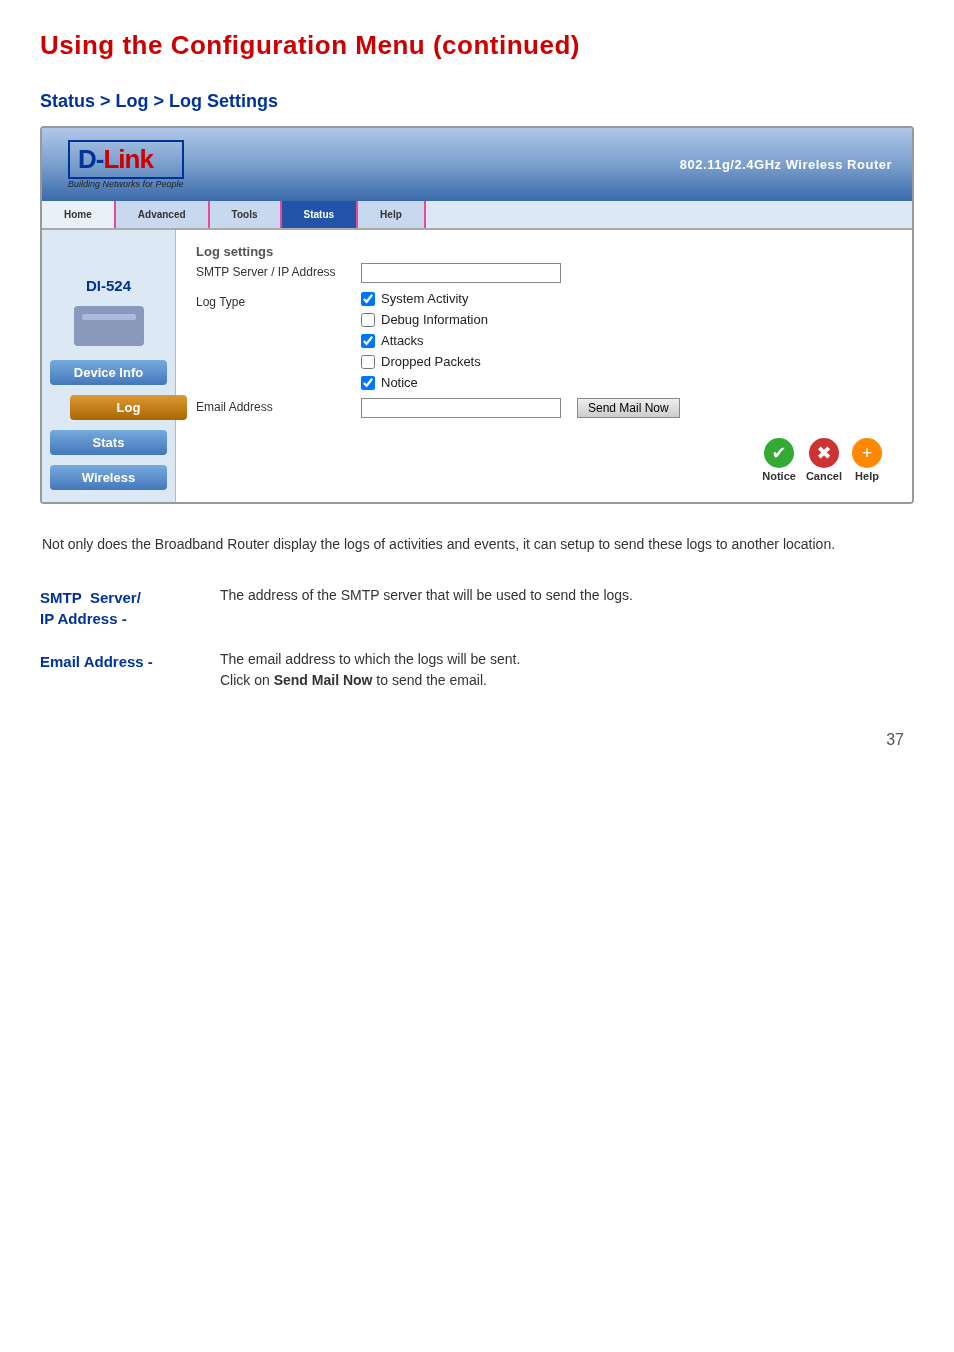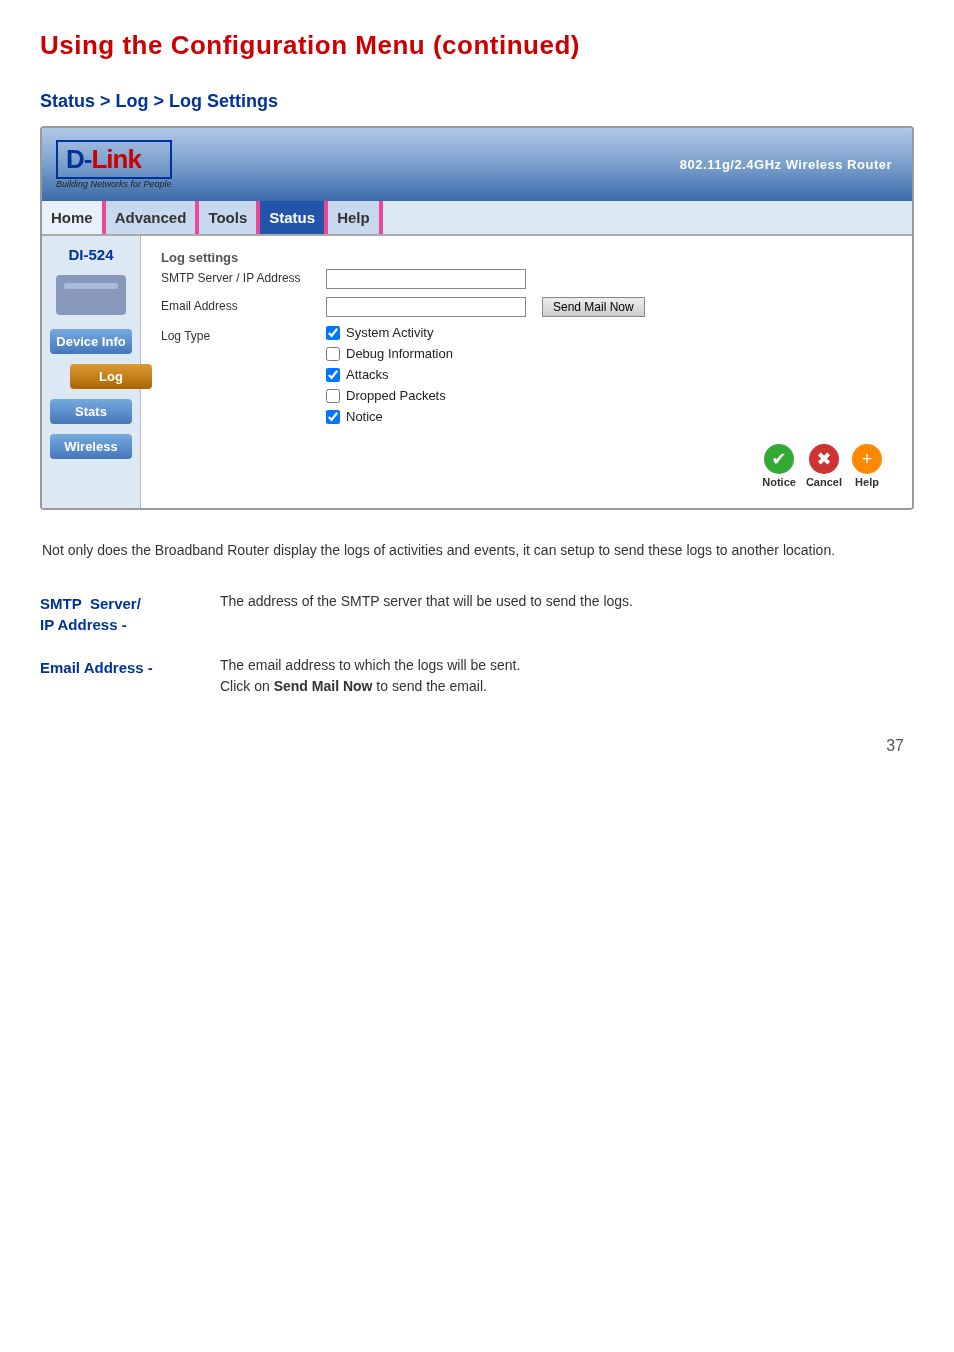--- a/index.html
+++ b/index.html
@@ -41,20 +41,21 @@
       background: linear-gradient(to bottom, #b0c8e8 0%, #7a9fcc 50%, #3a6aaa 100%);
       display: flex;
       align-items: center;
       justify-content: space-between;
       padding: 12px 20px 12px 14px;
     }
 
     .dlink-logo {
       display: flex;
       flex-direction: column;
+      margin-left: 12px;
     }
     .dlink-logo .logo-text {
       font-size: 26px;
       font-weight: 900;
       font-family: 'Arial Black', Arial, sans-serif;
       color: #003399;
       letter-spacing: -1px;
     }
     .dlink-logo .logo-text .d-part { color: #003399; }
     .dlink-logo .logo-text .hyphen { color: #003399; }
@@ -86,52 +87,53 @@
       letter-spacing: 0.5px;
     }
 
     
     .nav-tabs {
       display: flex;
       background: #dde8f5;
       border-bottom: 2px solid #aaa;
     }
     .nav-tab {
-      padding: 8px 9px;
-      font-size: 15px;
+      padding: 8px 22px;
+      font-size: 10px;
       font-weight: bold;
       color: #333;
       cursor: pointer;
-      border-right: 4px solid #ec4899;
+      border-right: 2px solid #ec4899;
       background: #c8d8ee;
     }
     .nav-tab:first-child {
       background: #e8f0fa;
     }
     .nav-tab.status-tab {
       background: #2255aa;
       color: #fff;
     }
 
     
     .router-content {
       display: flex;
       background: #fff;
     }
 
     
     .sidebar {
-      width: 99px;
+      width: 134px;
       background: #dde8f5;
       border-right: 1px solid #bbb;
       padding: 10px 8px;
       display: flex;
       flex-direction: column;
       align-items: center;
       gap: 8px;
+      justify-content: flex-end;
     }
 
     .model-label {
       font-size: 15px;
       font-weight: bold;
       color: #003399;
       margin-bottom: 4px;
       text-align: center;
     }
 
@@ -384,26 +386,20 @@
 
     <div class="main-area">
       <div class="log-settings-title">Log settings</div>
 
       <div class="form-row">
         <div class="form-label">SMTP Server / IP Address</div>
         <input class="form-input" type="text" value="" style="">
       </div>
 
       <div class="form-row">
-        <div class="form-label">Email Address</div>
-        <input class="form-input" type="text" value="" style="">
-        <button class="send-mail-btn">Send Mail Now</button>
-      </div>
-
-      <div class="form-row">
         <div class="log-type-label">Log Type</div>
         <div class="checkboxes-col">
 
           <label class="checkbox-item">
             <input type="checkbox" checked="" style="">
             <span>System Activity</span>
           </label>
 
           <label class="checkbox-item">
             <input type="checkbox" style="">
@@ -418,20 +414,26 @@
           <label class="checkbox-item">
             <input type="checkbox" style="">
             <span>Dropped Packets</span>
           </label>
 
           <label class="checkbox-item">
             <input type="checkbox" checked="" style="">
             <span>Notice</span>
           </label>
         </div>
+      </div>
+
+      <div class="form-row">
+        <div class="form-label">Email Address</div>
+        <input class="form-input" type="text" value="" style="">
+        <button class="send-mail-btn">Send Mail Now</button>
       </div>
 
       <div class="action-buttons">
         <div class="action-btn-group">
           <div class="action-icon apply-icon">✔</div>
           <div class="action-label">Notice</div>
         </div>
         <div class="action-btn-group">
           <div class="action-icon cancel-icon">✖</div>
           <div class="action-label">Cancel</div>

